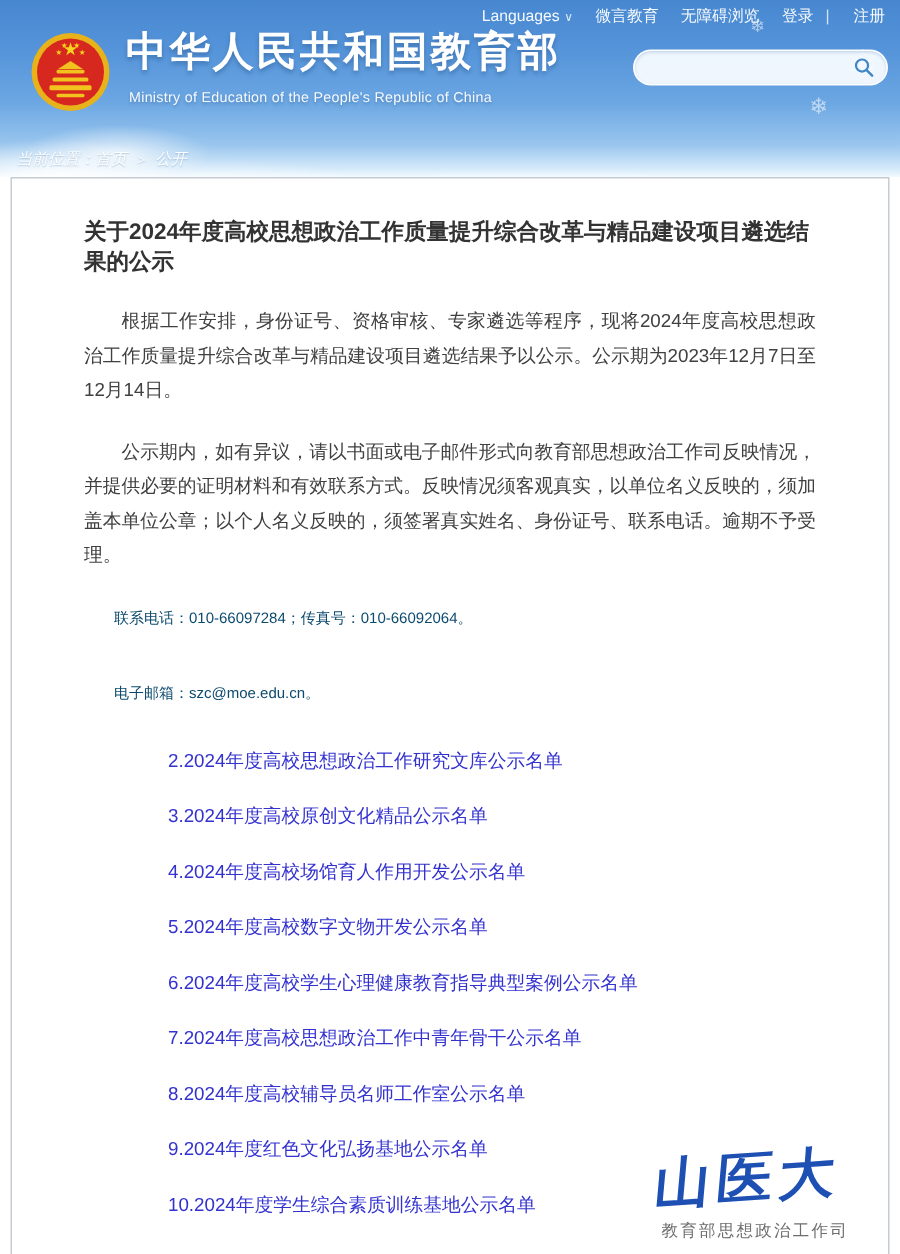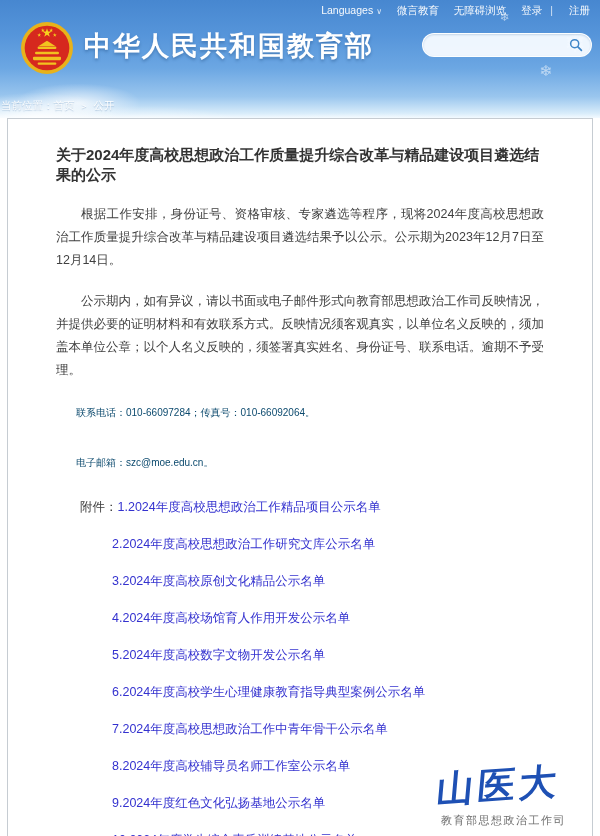--- a/index.html
+++ b/index.html
@@ -20,33 +20,33 @@
   .sf1 { right:14px; top:28px; font-size:26px; }
   .sf2 { right:48px; top:62px; font-size:15px; }
   .sf3 { right:90px; top:10px; font-size:12px; }
 
   .topbar { position:absolute; top:4px; right:10px; font-size:10.5px; color:rgba(255,255,255,.95); }
   .topbar a, .topbar span { color:rgba(255,255,255,.95); text-decoration:none; margin-left:12px; cursor:pointer; }
   .topbar .chev { font-size:8px; margin-left:3px; opacity:.85; }
   .topbar .divider { margin:0 4px 0 8px; opacity:.8; cursor:default; }
 
   .emblem { position:absolute; left:20px; top:21px; width:54px; height:54px; }
-  .brand-title { position:absolute; left:84px; top:28px; font-size:27px; font-weight:bold;
+  .brand-title { position:absolute; left:84px; top:16px; font-size:27px; font-weight:bold;
     color:#fff; letter-spacing:2px; text-shadow:0 2px 3px rgba(20,60,110,.35); }
   .brand-sub { position:absolute; left:86px; top:60px; font-size:9.5px; color:rgba(255,255,255,.95);
     letter-spacing:.2px; text-shadow:0 1px 2px rgba(20,60,110,.3); }
 
   .searchbox { position:absolute; right:8px; top:33px; width:170px; height:24px;
     background:rgba(245,250,255,.96); border:1px solid rgba(255,255,255,.9); border-radius:13px;
     display:flex; align-items:center; padding:0 8px 0 12px; box-shadow:inset 0 1px 2px rgba(70,120,170,.25); }
   .searchbox input { flex:1; border:none; outline:none; background:transparent; font-size:11px; color:#335; min-width:0; }
   .search-ic { width:14px; height:14px; flex:0 0 auto; cursor:pointer; }
 
-  .breadcrumb { position:absolute; left:1px; top:99px; font-size:10.5px; color:rgba(255,255,255,.97);
-    text-shadow:0 1px 1px rgba(60,110,160,.35); }
+  .breadcrumb { position:absolute; left:11px; top:99px; font-size:10.5px; color:rgba(255,255,255,.97);
+    text-shadow:0 1px 1px rgba(60,110,160,.35);font-style:italic; }
   .breadcrumb a { color:rgba(255,255,255,.97); text-decoration:none; cursor:pointer; }
   .breadcrumb .sep { margin:0 5px; font-size:9px; }
 
   
   .content-box { position:relative; width:586px; margin:0 auto; height:740px;
     background:#fff; border:1px solid #c6ccd2; padding:0 48px; }
   .doc-title { margin-top:26px; font-size:15px; font-weight:bold; color:#333; line-height:20px; }
   .para { margin-top:18px; font-size:12.5px; color:#404040; line-height:23px; text-indent:2em; text-align:justify; }
   .contact-line { margin-top:20px; font-size:10px; color:#0c4a6e; line-height:22px; text-indent:2em; }
   .contact-line + .contact-line { margin-top:28px; }
@@ -91,20 +91,21 @@
     <use href="#st" transform="translate(30,9) scale(2)"></use>
     <use href="#st" transform="translate(33.5,13.5) scale(2)"></use>
     <polygon points="26,19 18,24 34,24" fill="#f2c21f"></polygon>
     <rect x="17" y="24.5" width="18" height="2.4" rx="1" fill="#f2c21f"></rect>
     <rect x="14.5" y="29.5" width="23" height="2.6" rx="1" fill="#f2c21f"></rect>
     <rect x="12.5" y="34.5" width="27" height="3.2" rx="1" fill="#f2c21f"></rect>
     <rect x="17" y="40" width="18" height="2.2" rx="1" fill="#f2c21f"></rect>
   </svg>
 
   <div class="brand-title">中华人民共和国教育部</div>
+  <div class="brand-sub">Ministry of Education of the People's Republic of China</div>
 
   <div class="searchbox">
     <input type="text" style="">
     <svg class="search-ic" viewBox="0 0 16 16">
       <circle cx="6.5" cy="6.5" r="4.6" fill="none" stroke="#3f86c8" stroke-width="1.7"></circle>
       <line x1="10.2" y1="10.2" x2="14.2" y2="14.2" stroke="#3f86c8" stroke-width="1.9" stroke-linecap="round"></line>
     </svg>
   </div>
 
   <div class="breadcrumb">
@@ -115,23 +116,20 @@
 <div class="content-box">
   <div class="doc-title">关于2024年度高校思想政治工作质量提升综合改革与精品建设项目遴选结果的公示</div>
 
   <p class="para">根据工作安排，身份证号、资格审核、专家遴选等程序，现将2024年度高校思想政治工作质量提升综合改革与精品建设项目遴选结果予以公示。公示期为2023年12月7日至12月14日。</p>
   <p class="para">公示期内，如有异议，请以书面或电子邮件形式向教育部思想政治工作司反映情况，并提供必要的证明材料和有效联系方式。反映情况须客观真实，以单位名义反映的，须加盖本单位公章；以个人名义反映的，须签署真实姓名、身份证号、联系电话。逾期不予受理。</p>
 
   <p class="contact-line">联系电话：010-66097284；传真号：010-66092064。</p>
   <p class="contact-line">电子邮箱：szc@moe.edu.cn。</p>
 
   <div class="attachments">
-    <div class="attach-first">
-      <span class="label">附件：</span><a class="attach-link">1.2024年度高校思想政治工作精品项目公示名单</a>
-    </div>
     <a class="attach-link attach-item">2.2024年度高校思想政治工作研究文库公示名单</a>
     <a class="attach-link attach-item">3.2024年度高校原创文化精品公示名单</a>
     <a class="attach-link attach-item">4.2024年度高校场馆育人作用开发公示名单</a>
     <a class="attach-link attach-item">5.2024年度高校数字文物开发公示名单</a>
     <a class="attach-link attach-item">6.2024年度高校学生心理健康教育指导典型案例公示名单</a>
     <a class="attach-link attach-item">7.2024年度高校思想政治工作中青年骨干公示名单</a>
     <a class="attach-link attach-item">8.2024年度高校辅导员名师工作室公示名单</a>
     <a class="attach-link attach-item">9.2024年度红色文化弘扬基地公示名单</a>
     <a class="attach-link attach-item">10.2024年度学生综合素质训练基地公示名单</a>
 

